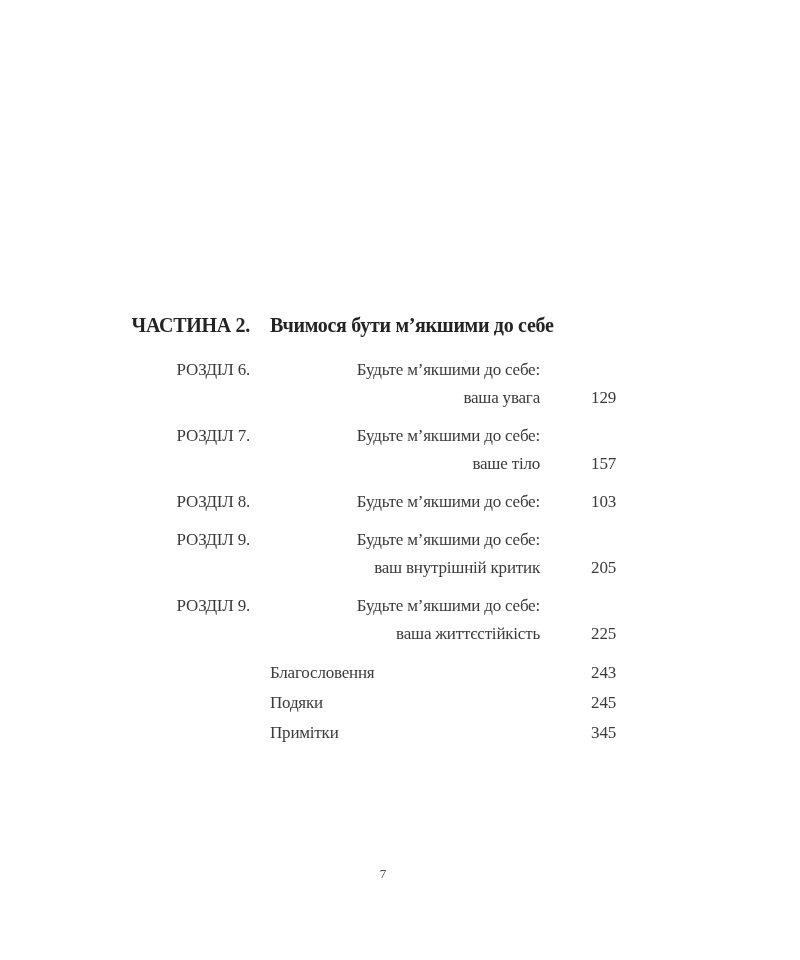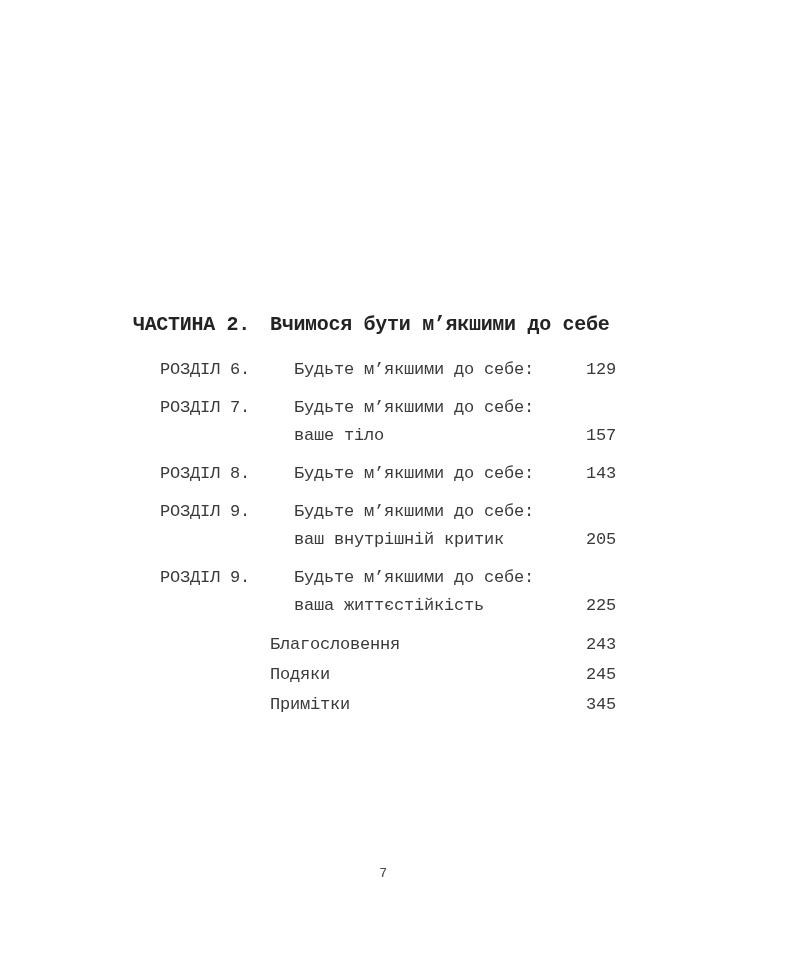--- a/index.html
+++ b/index.html
@@ -2,21 +2,21 @@
 <html lang="uk"><head>
 <meta charset="utf-8">
 <style>
   * { margin: 0; padding: 0; box-sizing: border-box; }
   html, body { background: #e9e9e9; }
   .page {
     position: relative;
     width: 800px;
     height: 960px;
     background: #ffffff;
-    font-family: Liberation Mono, monospace;
+    font-family: Liberation Serif, serif;
     color: #3a3a3a;
     letter-spacing: -0.2px;
     overflow: hidden;
   }
   .toc {
     position: absolute;
     left: 130px;
     top: 310px;
     width: 486px;
   }
@@ -46,21 +46,21 @@
     letter-spacing: -0.3px;
     margin-bottom: 16px;
   }
   
   .chapter-row {
     font-size: 17px;
     line-height: 28px;
     margin-bottom: 10px;
     gap: 24px;
   }
-  .chapter-row .title-line { display: block; }
+  .chapter-row .title-line { display: block; text-align: right; }
   
   .back-section { margin-top: 8px; }
   .back-row {
     font-size: 17px;
     line-height: 30px;
   }
   
   .folio {
     position: absolute;
     left: 150px;
@@ -79,39 +79,40 @@
 
     <div class="row part-row">
       <div class="col-label">ЧАСТИНА 2.</div>
       <div class="col-main">Вчимося бути м’якшими до себе</div>
     </div>
 
     <div class="row chapter-row">
       <div class="col-label">РОЗДІЛ 6.</div>
       <div class="col-main">
         <span class="title-line">Будьте м’якшими до себе:</span>
+        <span class="title-line">ваша увага</span>
       </div>
       <div class="col-page">129</div>
     </div>
 
     <div class="row chapter-row">
       <div class="col-label">РОЗДІЛ 7.</div>
       <div class="col-main">
         <span class="title-line">Будьте м’якшими до себе:</span>
         <span class="title-line">ваше тіло</span>
       </div>
       <div class="col-page">157</div>
     </div>
 
     <div class="row chapter-row">
       <div class="col-label">РОЗДІЛ 8.</div>
       <div class="col-main">
         <span class="title-line">Будьте м’якшими до себе:</span>
       </div>
-      <div class="col-page">143</div>
+      <div class="col-page">103</div>
     </div>
 
     <div class="row chapter-row">
       <div class="col-label">РОЗДІЛ 9.</div>
       <div class="col-main">
         <span class="title-line">Будьте м’якшими до себе:</span>
         <span class="title-line">ваш внутрішній критик</span>
       </div>
       <div class="col-page">205</div>
     </div>

